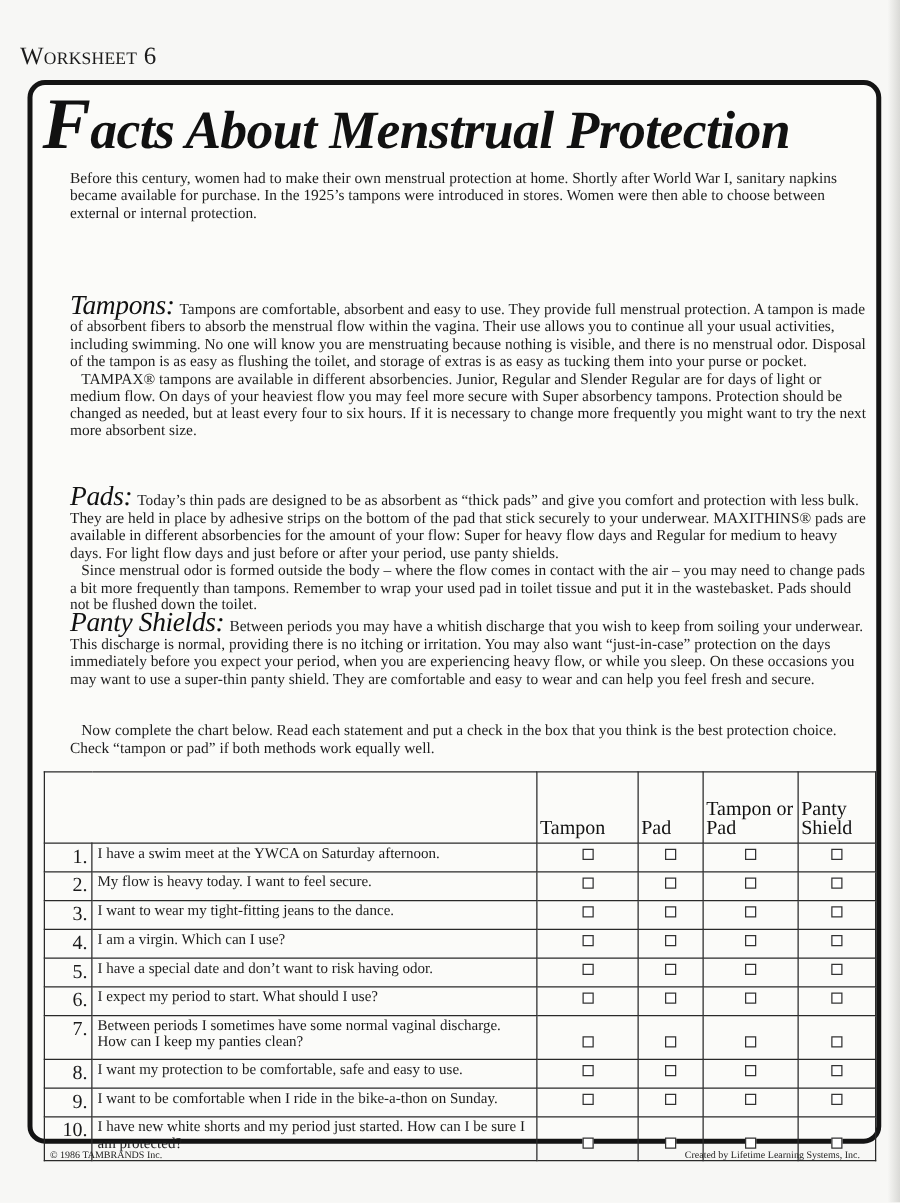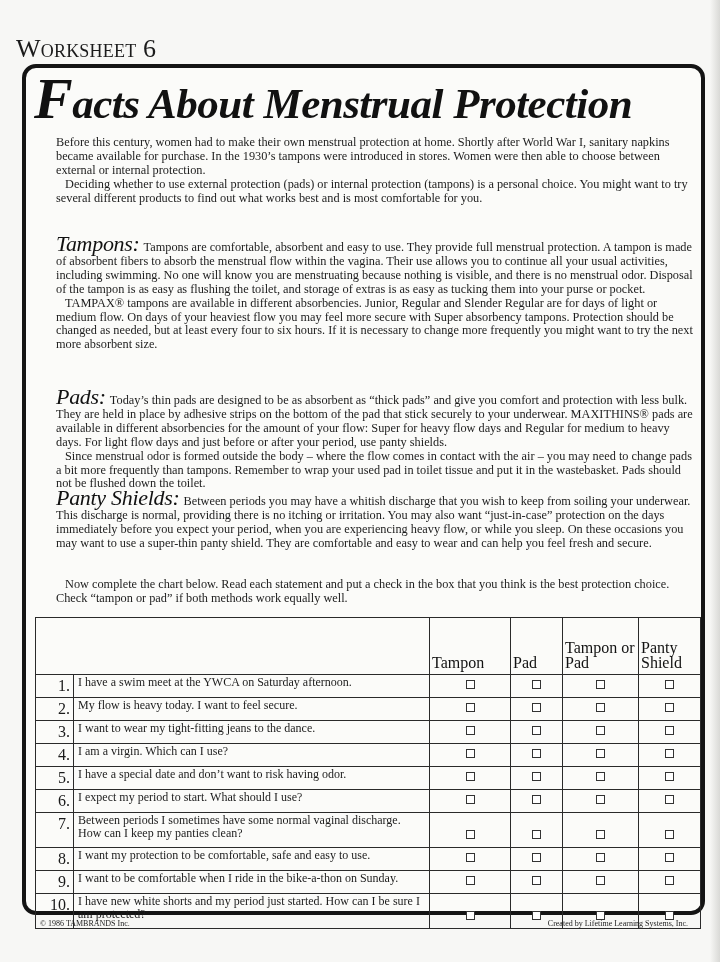--- a/index.html
+++ b/index.html
@@ -1,21 +1,21 @@
 <!DOCTYPE html>
 <html><head>
   <meta charset="utf-8">
   <style>
     * { box-sizing: border-box; margin: 0; padding: 0; }
     html, body { width: 720px; height: 962px; background: #f7f7f5; overflow: hidden; }
     body { position: relative; font-family: "Liberation Serif", "DejaVu Serif", serif; color: #1a1a1a; }
 
     .worksheet-label {
       position: absolute; left: 16px; top: 34px;
-      font-size: 26px; letter-spacing: 0.2px; color: #1b1b1b;
+      font-size: 20px; letter-spacing: 0.2px; color: #1b1b1b;
       font-variant: small-caps;
     }
     .frame {
       position: absolute; left: 22px; top: 64px; width: 683px; height: 851px;
       border: 4px solid #141414; border-radius: 14px; background: #fbfbf9;
     }
     .title {
       position: absolute; left: 34px; top: 70px;
       font-family: "Liberation Serif", "DejaVu Serif", serif;
       font-style: italic; font-size: 43px; letter-spacing: -0.5px; color: #111;
@@ -83,22 +83,21 @@
 
 <div class="edge-shadow"></div>
 
 <div class="worksheet-label">Worksheet 6</div>
 
 <div class="frame"></div>
 
 <h1 class="title"><span class="cap">F</span><span>acts About Menstrual Protection</span></h1>
 
 <div class="body-text" id="intro">
-  <p>Before this century, women had to make their own menstrual protection at home. Shortly after World War I, sanitary napkins became available for purchase. In the 1930’s tampons were introduced in stores. Women were then able to choose between external or internal protection.</p>
-  <p class="indent">Deciding whether to use external protection (pads) or internal protection (tampons) is a personal choice. You might want to try several different products to find out what works best and is most comfortable for you.</p>
+  <p>Before this century, women had to make their own menstrual protection at home. Shortly after World War I, sanitary napkins became available for purchase. In the 1925’s tampons were introduced in stores. Women were then able to choose between external or internal protection.</p>
 </div>
 
 <div class="body-text" id="tampons">
   <p><span class="section-head">Tampons:</span><span>Tampons are comfortable, absorbent and easy to use. They provide full menstrual protection. A tampon is made of absorbent fibers to absorb the menstrual flow within the vagina. Their use allows you to continue all your usual activities, including swimming. No one will know you are menstruating because nothing is visible, and there is no menstrual odor. Disposal of the tampon is as easy as flushing the toilet, and storage of extras is as easy as tucking them into your purse or pocket.</span></p>
   <p class="indent">TAMPAX® tampons are available in different absorbencies. Junior, Regular and Slender Regular are for days of light or medium flow. On days of your heaviest flow you may feel more secure with Super absorbency tampons. Protection should be changed as needed, but at least every four to six hours. If it is necessary to change more frequently you might want to try the next more absorbent size.</p>
 </div>
 
 <div class="body-text" id="pads">
   <p><span class="section-head">Pads:</span><span>Today’s thin pads are designed to be as absorbent as “thick pads” and give you comfort and protection with less bulk. They are held in place by adhesive strips on the bottom of the pad that stick securely to your underwear. MAXITHINS® pads are available in different absorbencies for the amount of your flow: Super for heavy flow days and Regular for medium to heavy days. For light flow days and just before or after your period, use panty shields.</span></p>
   <p class="indent">Since menstrual odor is formed outside the body – where the flow comes in contact with the air – you may need to change pads a bit more frequently than tampons. Remember to wrap your used pad in toilet tissue and put it in the wastebasket. Pads should not be flushed down the toilet.</p>

